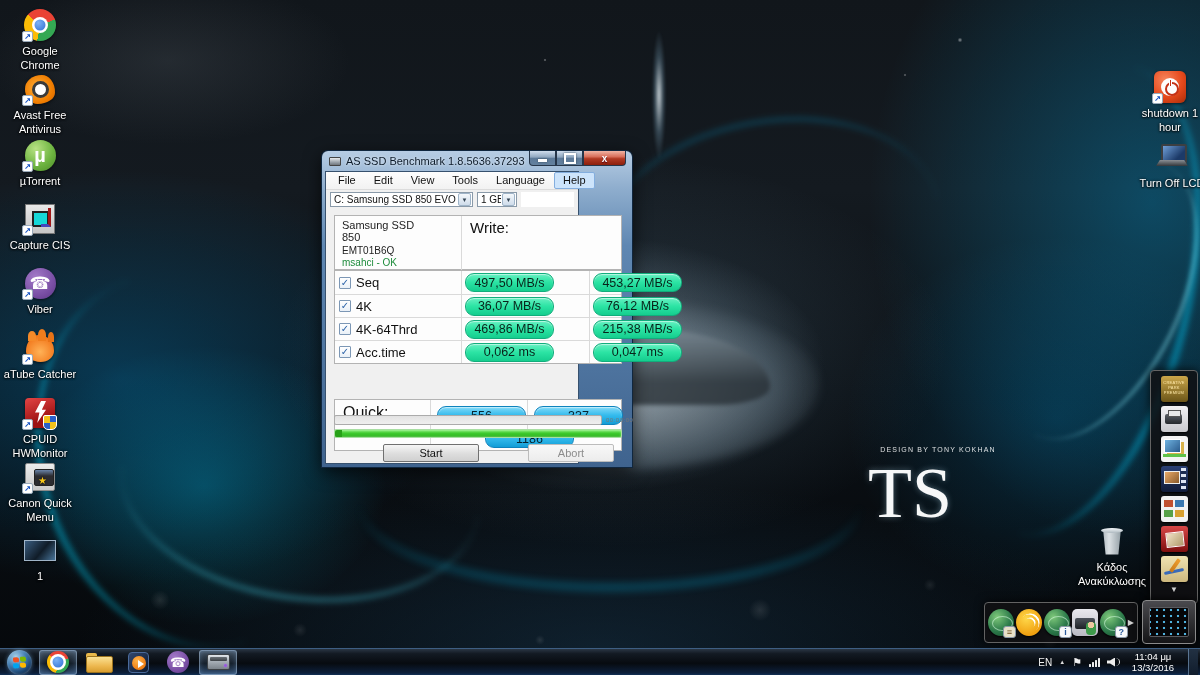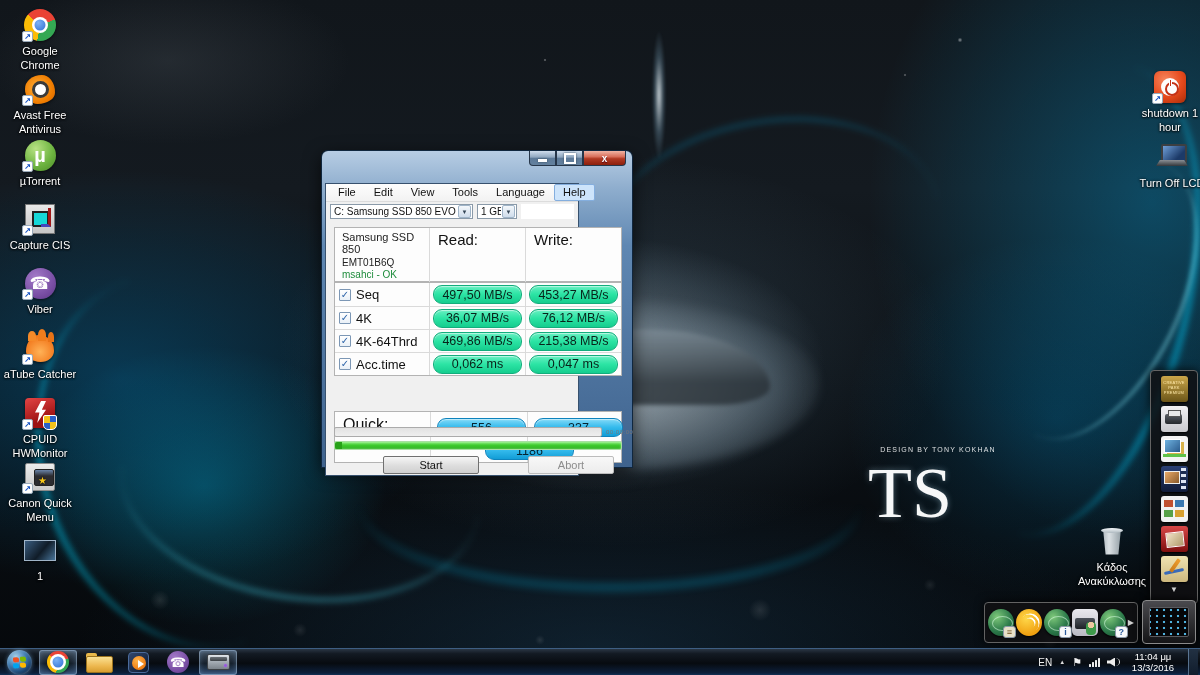--- a/index.html
+++ b/index.html
@@ -90,31 +90,31 @@
   .titlebar { position:absolute; left:0; top:0; right:0; height:20px; display:flex; align-items:center; padding-left:7px; gap:5px; }
   .title-ic { width:12px; height:9px; background:linear-gradient(#e8eaec,#9aa2aa 60%,#70767c); border:1px solid #444; border-radius:1px; }
   .title-txt { font-size:11px; color:#0d1b2a; text-shadow:0 0 3px rgba(255,255,255,.8); white-space:nowrap; }
   .caps { position:absolute; right:6px; top:0; display:flex; }
   .cap { width:27px; height:15px; border:1px solid #26364a; border-top:none; display:flex; align-items:center; justify-content:center;
     background:linear-gradient(180deg,#cfdded,#8ea6bf 45%,#5d7causa 50%,#64819e); background:linear-gradient(180deg,#cfdded,#8ea6bf 45%,#5d7a99 50%,#64819e); }
   .cap.min { border-radius:0 0 0 4px; }
   .cap.min::after { content:""; width:9px; height:3px; background:#fff; margin-top:5px; box-shadow:0 0 2px #345; }
   .cap.max::after { content:""; width:8px; height:7px; border:2px solid #fff; box-shadow:0 0 2px #345; }
   .cap.close { width:43px; border-radius:0 0 4px 0; background:linear-gradient(180deg,#f0b4a4,#d9705c 40%,#b23a24 55%,#8c1f0c); color:#fff; font-size:10px; font-weight:bold; text-shadow:0 1px 1px #501; }
-  .client { position:absolute; left:3px; top:20px; width:254px; height:293px; background:#f0f0f0; border:1px solid #37516e;margin-top:12px; }
+  .client { position:absolute; left:3px; top:20px; width:254px; height:293px; background:#f0f0f0; border:1px solid #37516e; }
   .menubar { height:18px; background:linear-gradient(#fdfdfd,#f2f2f2); border-bottom:1px solid #dcdcdc; display:flex; align-items:center; padding-left:3px; font-size:11px; color:#111; }
   .mitem { padding:1px 8px 2px; border:1px solid transparent; }
   .mitem.hl { background:#cde4fb; border:1px solid #84aede; border-radius:2px; }
   .toolbar { height:19px; display:flex; align-items:center; padding:0 4px; gap:4px; }
   .combo { height:15px; background:#fff; border:1px solid #8a9aa9; display:flex; align-items:center; font-size:10px; color:#111; }
   .combo .ctxt { flex:1; padding:0 3px; white-space:nowrap; overflow:hidden; }
   .combo .carr { width:13px; height:13px; margin:0 1px; background:linear-gradient(#f4f8fb,#cfdceb); border:1px solid #9fb4c8; border-radius:2px; font-size:6px; color:#345; display:flex; align-items:center; justify-content:center; }
   .whitebox { flex:1; height:15px; background:#fff; }
   .panel { position:absolute; left:8px; width:288px; background:#fdfdfd; border:1px solid #b3b3b3; }
-  .grid3 { display:grid; grid-template-columns:94px 96px 96px; }
+  .grid3 { display:grid; grid-template-columns:94px 96px 96px;gap:32px; }
   .vline { border-left:1px solid #dadada; }
   .info-sec { height:55px; }
   .dinfo { padding:3px 0 0 7px; font-size:10px; line-height:12px; color:#222; }
   .dinfo .model { font-size:11px; margin-bottom:2px; }
   .ok { color:#1e8c3c; }
   .rw-head { font-size:15px; color:#111; padding:3px 0 0 8px; }
   .brow { height:23px; border-top:1px solid #dadada; align-items:center; }
   .lblcell { display:flex; align-items:center; gap:5px; padding-left:4px; font-size:13px; color:#111; }
   .chk { width:12px; height:12px; background:linear-gradient(#fff,#e9f0f7); border:1px solid #7c97b5; border-radius:1px; font-size:10px; line-height:10px; color:#2c63a8; text-align:center; }
   .pillwrap { display:flex; align-items:center; justify-content:center; height:100%; }
@@ -308,20 +308,24 @@
     <span class="lbl">Turn Off LCD</span>
   </div>
   <div class="di" style="left:1062px;top:524px;width:100px;">
     <div class="ibox">
         <div class="ic-bin"></div>
       </div>
     <span class="lbl">Κάδος Ανακύκλωσης</span>
   </div>
 
   <div class="win">
+    <div class="titlebar">
+      <div class="title-ic"></div>
+      <span class="title-txt">AS SSD Benchmark 1.8.5636.37293</span>
+    </div>
     <div class="caps">
       <div class="cap min"></div>
       <div class="cap max"></div>
       <div class="cap close">x</div>
     </div>
     <div class="client">
       <div class="menubar">
         <span class="mitem">File</span>
         <span class="mitem">Edit</span>
         <span class="mitem">View</span>
@@ -342,21 +346,20 @@
       </div>
 
       <div class="panel grid3 info-sec" style="top:43px;">
         <div class="dinfo">
           <div class="model">Samsung SSD 850</div>
           <div>EMT01B6Q</div>
           <div class="ok">msahci - OK</div>
           <div class="ok">1024 K - OK</div>
           <div>232,88 GB</div>
         </div>
-        <div class="vline rw-head">Read:</div>
         <div class="vline rw-head">Write:</div>
       </div>
 
       <div class="panel" style="top:98px;">
         <div class="grid3 brow" style="border-top:none;">
           <div class="lblcell">
               <span class="chk">✓</span>
               <span>Seq</span>
             </div>
           <div class="vline pillwrap">

